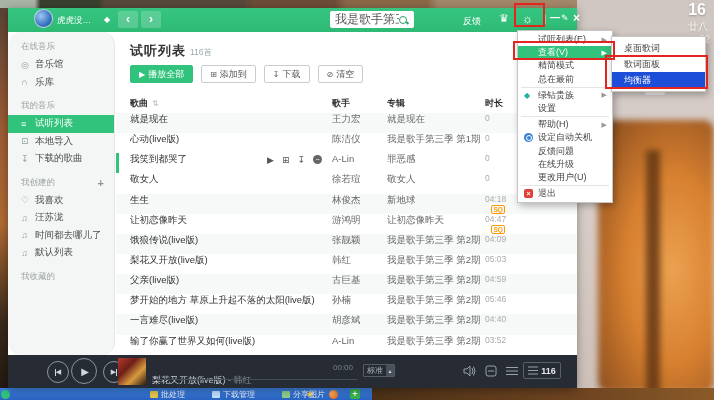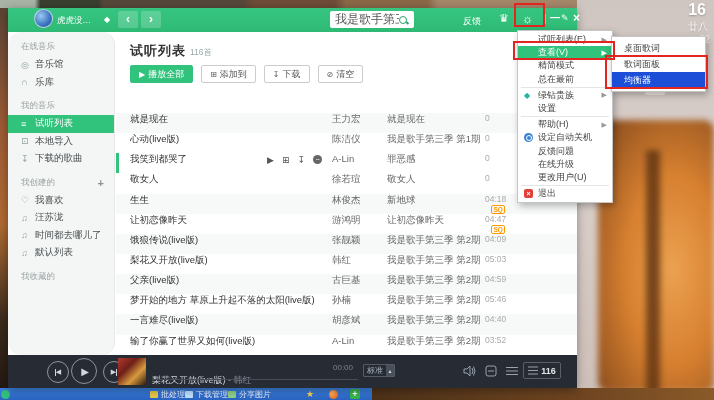--- a/index.html
+++ b/index.html
@@ -20,21 +20,21 @@
   #wp-bottom-dark{left:372px;top:388px;width:342px;height:12px;
     background:linear-gradient(90deg,#4c3118,#6e4420 60%,#8a5a28);}
   #date-day{right:8px;top:1px;color:#fff;font-size:16px;font-weight:bold;text-shadow:0 1px 2px rgba(0,0,0,.25);}
   #date-lunar{right:6px;top:20px;color:#fff;font-size:10px;opacity:.92;text-shadow:0 1px 2px rgba(0,0,0,.25);}
   #date-extra{right:4px;top:34px;color:#f2eeee;font-size:10px;opacity:.8;}
   #wp-widget{left:645px;top:82px;width:20px;height:13px;background:rgba(255,255,255,.55);border-radius:2px;}
 
   
   #taskbar{left:0;top:388px;width:372px;height:12px;background:linear-gradient(180deg,#3c80dd,#2a64c2);}
   #tb-app-dot{left:1px;top:390px;width:9px;height:9px;border-radius:50%;background:#31c27c;}
-  #taskbar-items{left:150px;top:388px;height:12px;display:flex;align-items:center;gap:0;color:#ecf2ff;font-size:8px;}
+  #taskbar-items{left:150px;top:388px;height:12px;display:flex;align-items:center;gap:27px;color:#ecf2ff;font-size:8px;}
   .tb-item{display:flex;align-items:center;gap:3px;white-space:nowrap;}
   .tb-ic{display:inline-block;width:8px;height:7px;border-radius:1px;}
   .tb-ic.mail{background:#e8c64a;}
   .tb-ic.dl{background:#bfe0ff;}
   .tb-ic.share{background:#8fd08a;}
   #tb-star{left:306px;top:389px;color:#ffd24a;font-size:9px;line-height:10px;}
   #tb-orange{left:329px;top:390px;width:9px;height:9px;border-radius:50%;background:radial-gradient(circle at 35% 35%,#ffb061,#e05a10);}
   #tb-plus{left:350px;top:389px;width:10px;height:10px;border-radius:2px;background:#35b54a;color:#fff;
     font-size:9px;line-height:10px;text-align:center;font-weight:bold;}
 
@@ -271,20 +271,29 @@
         </div>
         <div class="tbtn">
           <span class="ic">↧</span>
           <span>下载</span>
         </div>
         <div class="tbtn">
           <span class="ic">⊘</span>
           <span>清空</span>
         </div>
       </div>
+    <div class="abs" id="thead">
+      <div class="col-song">
+          <span>歌曲</span>
+        <span class="sortic">⇅</span>
+        </div>
+      <div class="col-artist">歌手</div>
+      <div class="col-album">专辑</div>
+      <div class="col-dur">时长</div>
+    </div>
     <div class="abs" id="rows">
         <div class="row">
           <div class="col-song">
             <span>就是现在</span>
           </div>
           <div class="col-artist">王力宏</div>
           <div class="col-album">就是现在</div>
           <div class="col-dur">0</div>
         </div>
         <div class="row">

